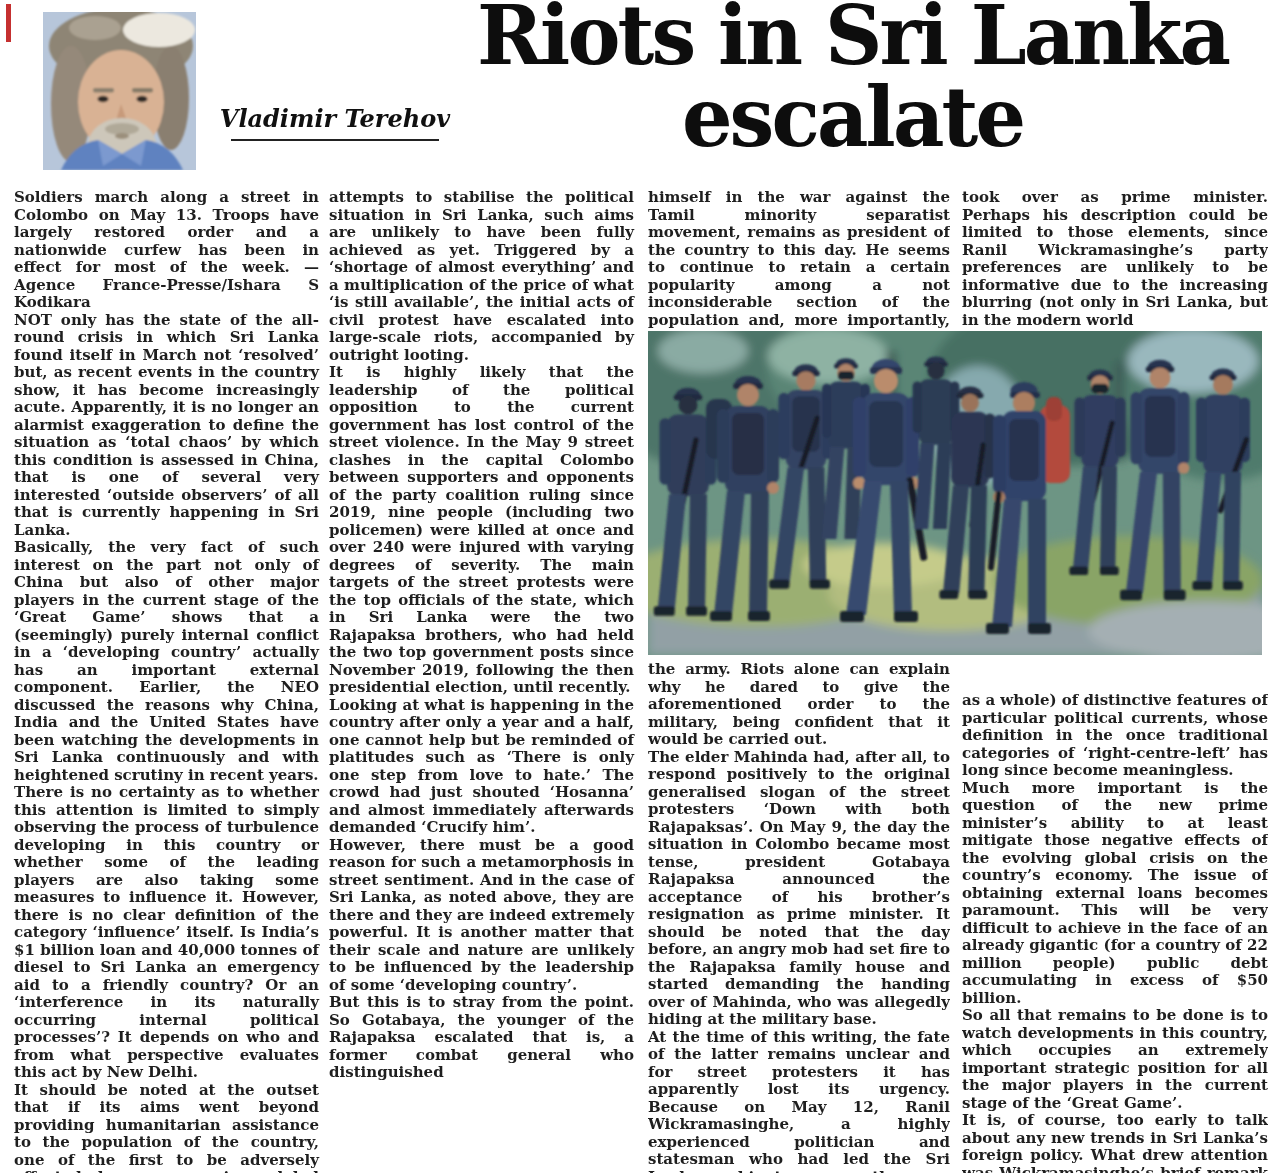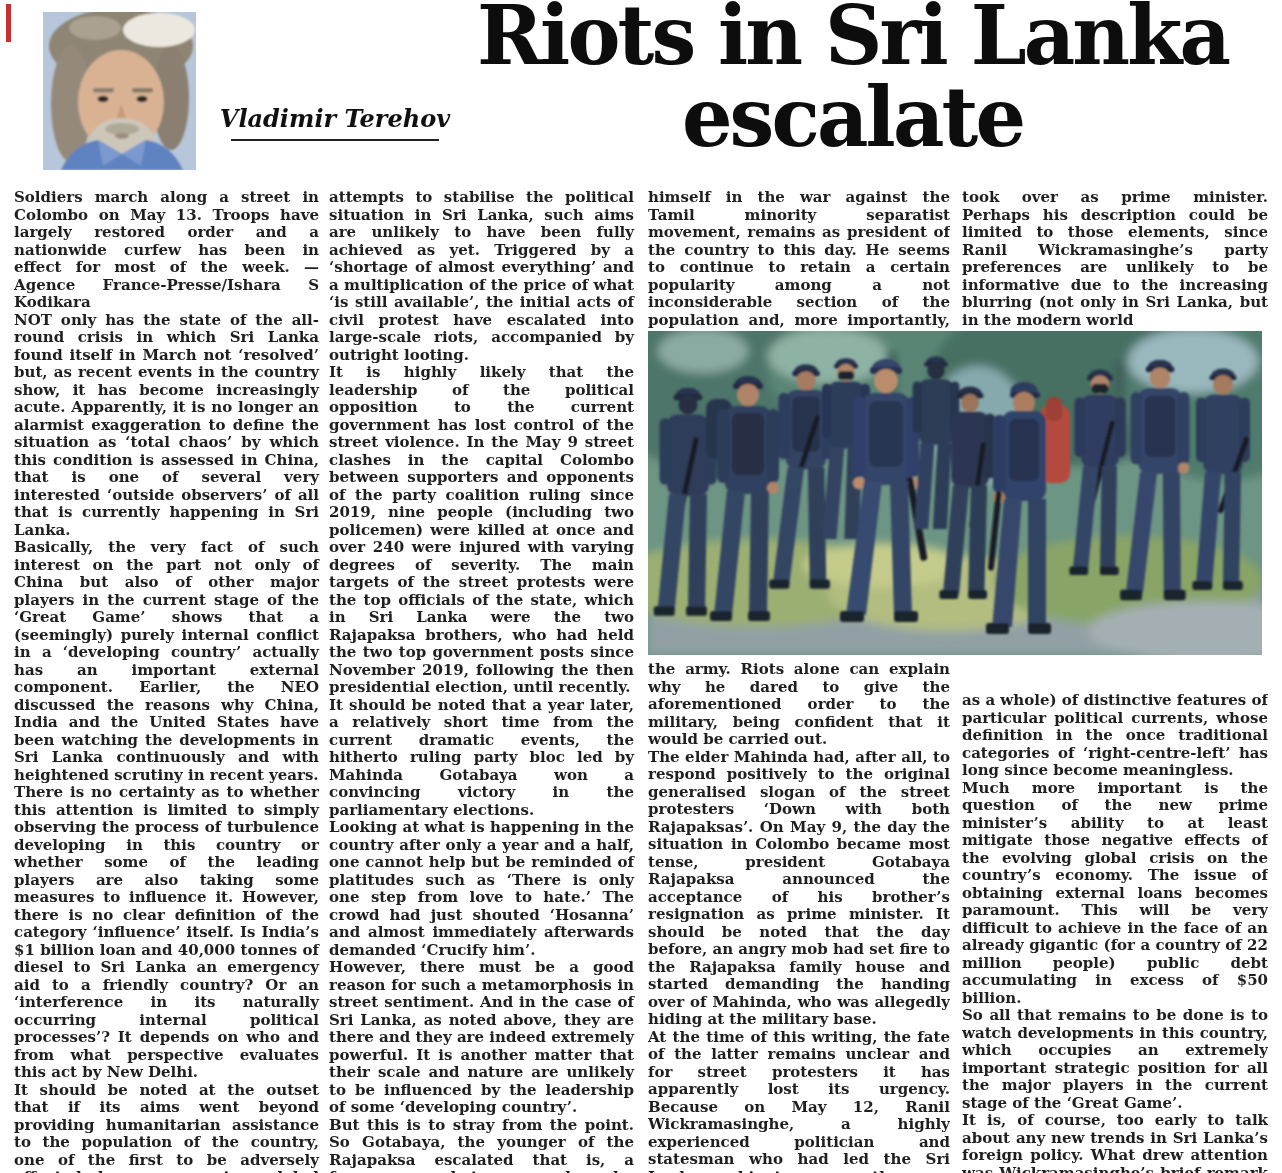--- a/index.html
+++ b/index.html
@@ -79,21 +79,20 @@
     <p>Soldiers march along a street in Colombo on May 13. Troops have largely restored order and a nationwide curfew has been in effect for most of the week. — Agence France-Presse/Ishara S Kodikara</p>
     <p>NOT only has the state of the all-round crisis in which Sri Lanka found itself in March not ‘resolved’ but, as recent events in the country show, it has become increasingly acute. Apparently, it is no longer an alarmist exaggeration to define the situation as ‘total chaos’ by which this condition is assessed in China, that is one of several very interested ‘outside observers’ of all that is currently happening in Sri Lanka.</p>
     <p>Basically, the very fact of such interest on the part not only of China but also of other major players in the current stage of the ‘Great Game’ shows that a (seemingly) purely internal conflict in a ‘developing country’ actually has an important external component. Earlier, the NEO discussed the reasons why China, India and the United States have been watching the developments in Sri Lanka continuously and with heightened scrutiny in recent years.</p>
     <p>There is no certainty as to whether this attention is limited to simply observing the process of turbulence developing in this country or whether some of the leading players are also taking some measures to influence it. However, there is no clear definition of the category ‘influence’ itself. Is India’s $1 billion loan and 40,000 tonnes of diesel to Sri Lanka an emergency aid to a friendly country? Or an ‘interference in its naturally occurring internal political processes’? It depends on who and from what perspective evaluates this act by New Delhi.</p>
     <p>It should be noted at the outset that if its aims went beyond providing humanitarian assistance to the population of the country, one of the first to be adversely affected by an emerging global crisis, ie in case it also included a component of</p>
   </div>
 
   <div class="col col2">
     <p>attempts to stabilise the political situation in Sri Lanka, such aims are unlikely to have been fully achieved as yet. Triggered by a ‘shortage of almost everything’ and a multiplication of the price of what ‘is still available’, the initial acts of civil protest have escalated into large-scale riots, accompanied by outright looting.</p>
     <p>It is highly likely that the leadership of the political opposition to the current government has lost control of the street violence. In the May 9 street clashes in the capital Colombo between supporters and opponents of the party coalition ruling since 2019, nine people (including two policemen) were killed at once and over 240 were injured with varying degrees of severity. The main targets of the street protests were the top officials of the state, which in Sri Lanka were the two Rajapaksa brothers, who had held the two top government posts since November 2019, following the then presidential election, until recently.</p>
-    <p>It should be noted that a year later, a relatively short time from the current dramatic events, the hitherto ruling party bloc led by Mahinda Gotabaya won a convincing victory in the parliamentary elections.</p>
     <p>Looking at what is happening in the country after only a year and a half, one cannot help but be reminded of platitudes such as ‘There is only one step from love to hate.’ The crowd had just shouted ‘Hosanna’ and almost immediately afterwards demanded ‘Crucify him’.</p>
     <p>However, there must be a good reason for such a metamorphosis in street sentiment. And in the case of Sri Lanka, as noted above, they are there and they are indeed extremely powerful. It is another matter that their scale and nature are unlikely to be influenced by the leadership of some ‘developing country’.</p>
     <p>But this is to stray from the point. So Gotabaya, the younger of the Rajapaksa escalated that is, a former combat general who distinguished</p>
   </div>
 
   <div class="col col4top">
     <p>took over as prime minister. Perhaps his description could be limited to those elements, since Ranil Wickramasinghe’s party preferences are unlikely to be informative due to the increasing blurring (not only in Sri Lanka, but in the modern world</p>
   </div>
 
   <div class="col col3top">

